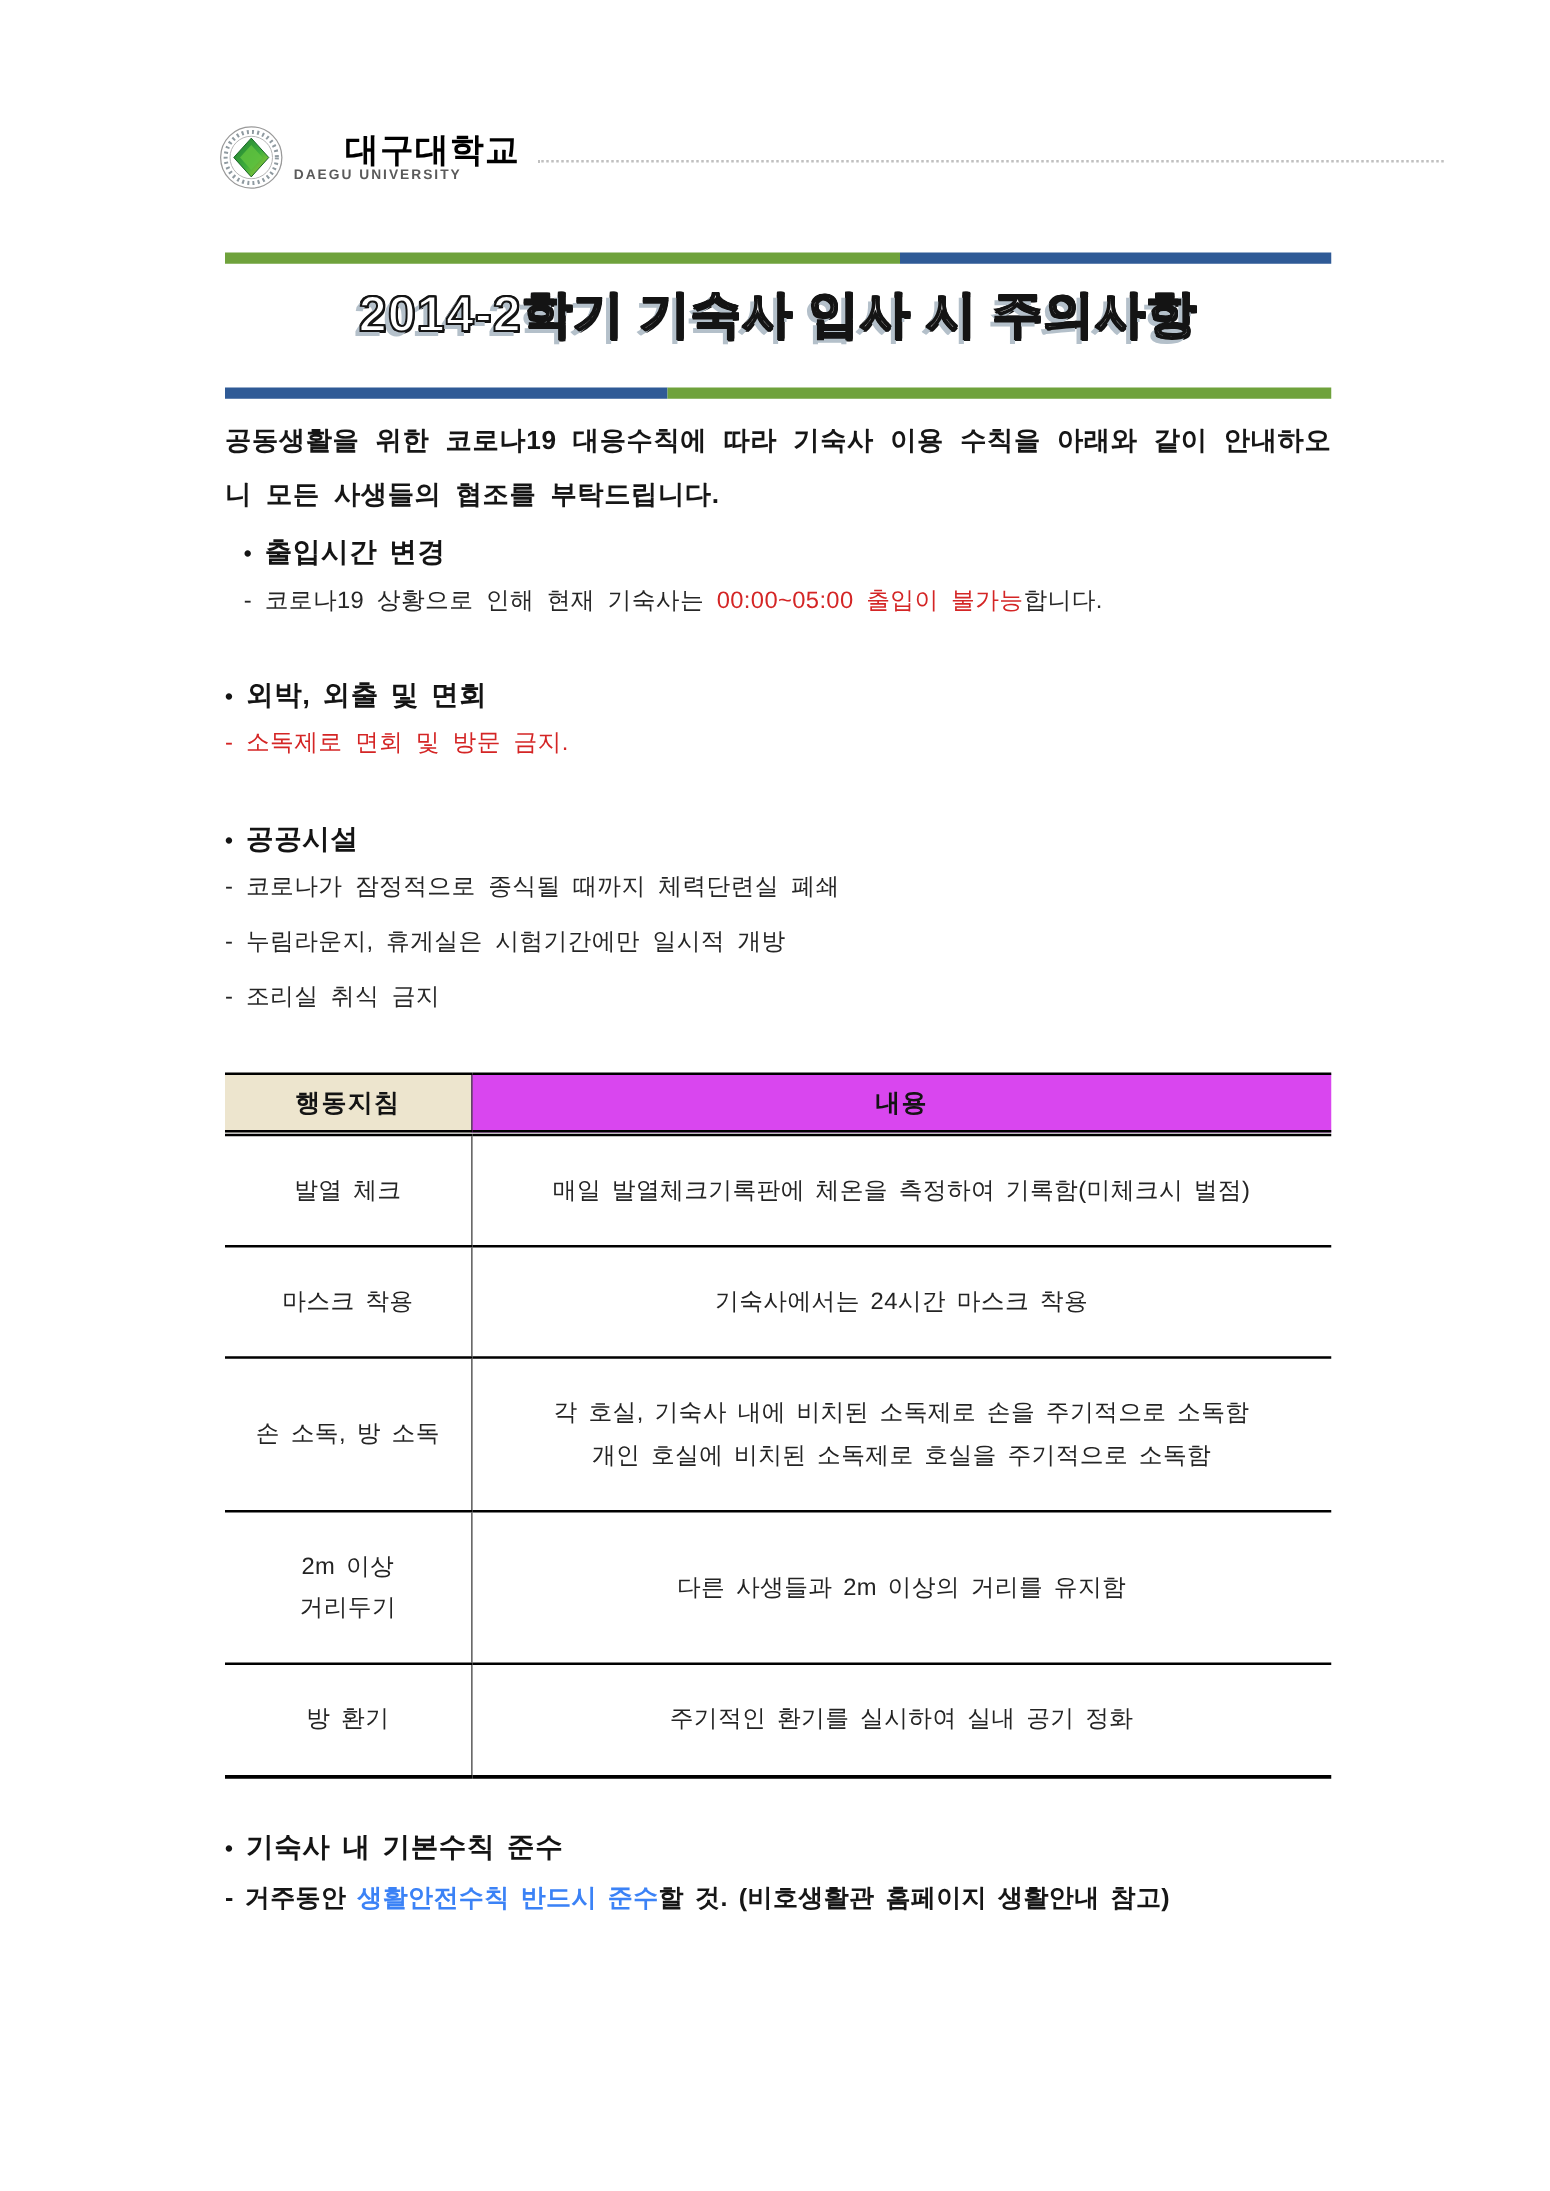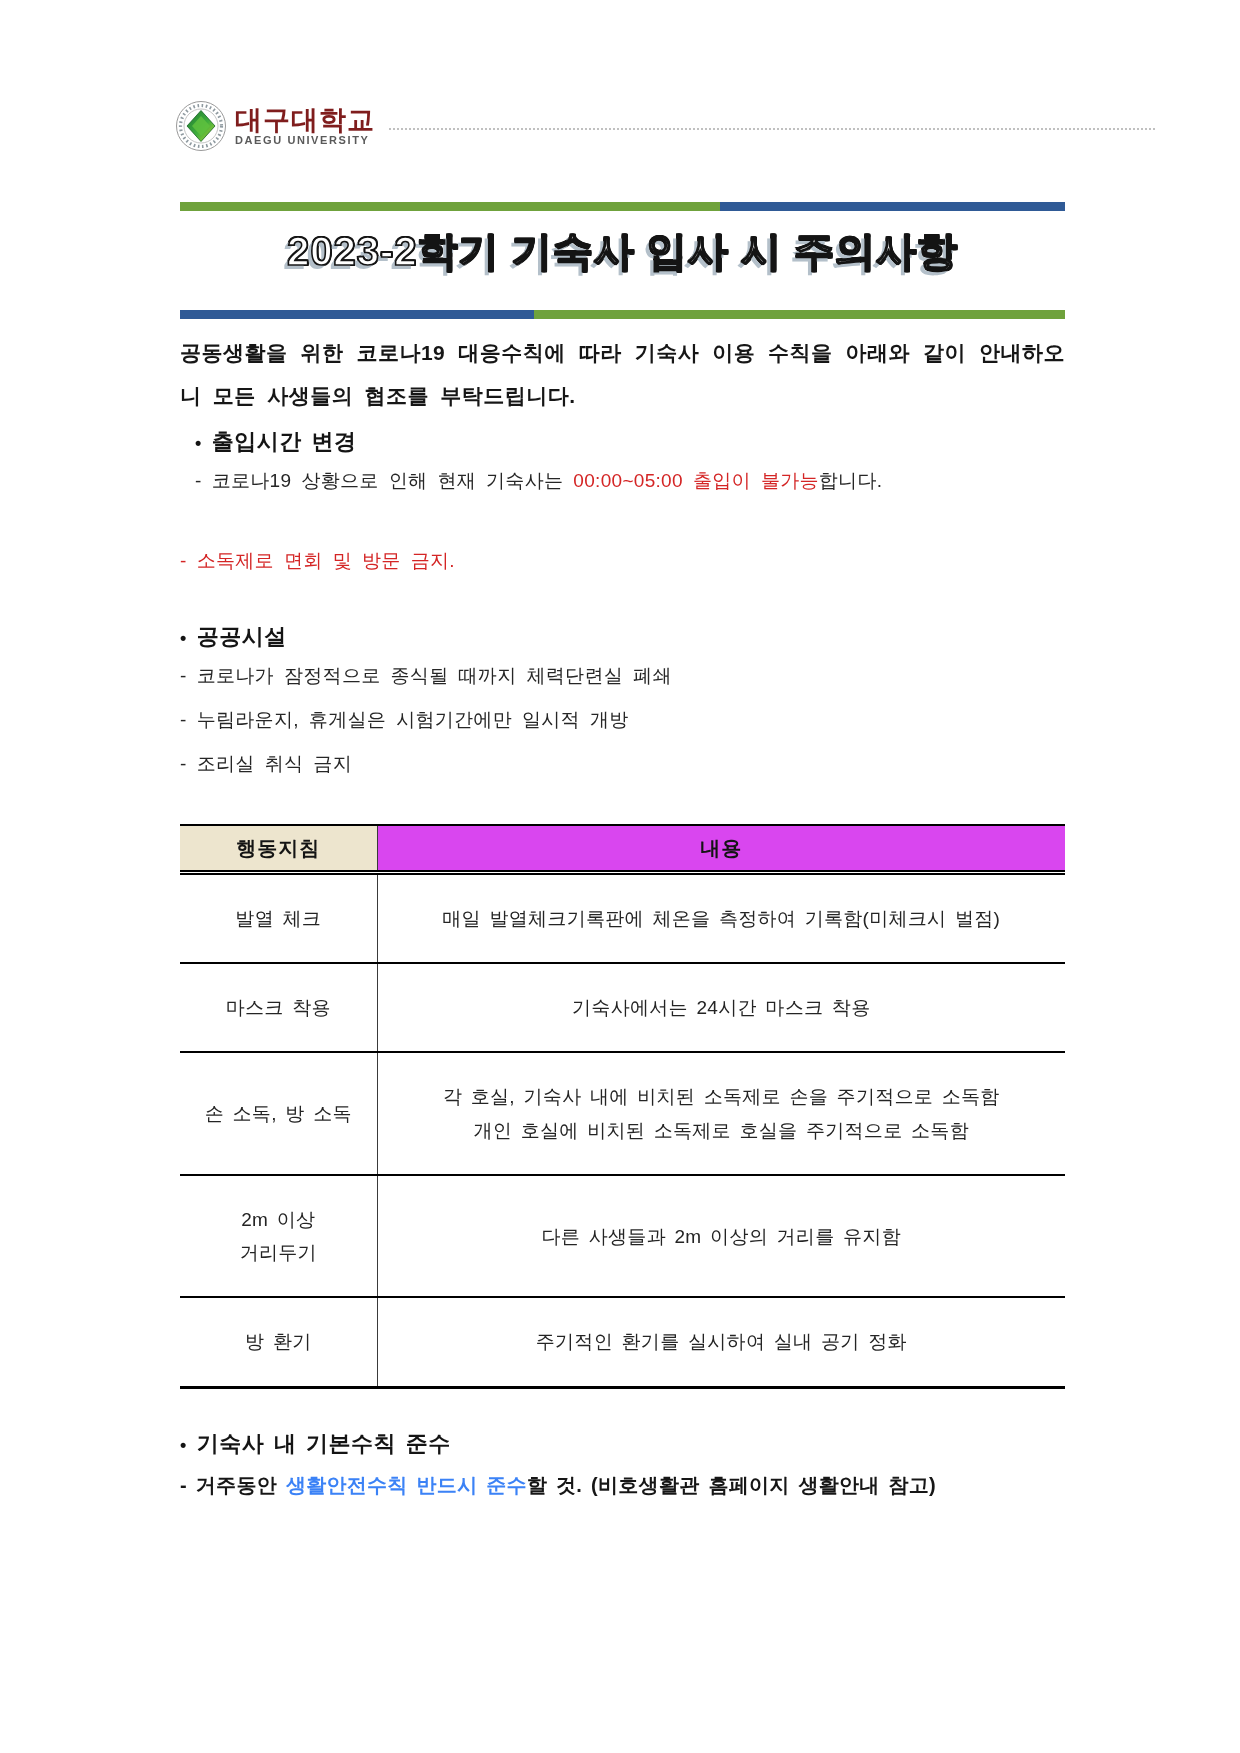--- a/index.html
+++ b/index.html
@@ -15,21 +15,21 @@
     overflow: hidden;
   }
   
   .logo-row {
     display: flex;
     align-items: center;
     padding: 100px 85px 0 175px;
   }
   .emblem { width: 52px; height: 52px; flex: 0 0 auto; }
   .logo-text { margin-left: 8px; flex: 0 0 auto; }
-  .logo-ko { font-size: 27px; font-weight: bold; color: #7f1d1d; letter-spacing: 1px; line-height: 1.05; }
+  .logo-ko { font-size: 27px; font-weight: bold; color: #000000; letter-spacing: 1px; line-height: 1.05; margin-left: 41px; }
   .logo-en { font-size: 11px; font-weight: bold; color: #5a5a5a; letter-spacing: 1.6px; }
   .dotted-rule { flex: 1 1 auto; border-top: 2px dotted #c0c0c0; margin-left: 14px; margin-top: 6px; }
   
   .bar { display: flex; height: 9px; width: 885px; margin-left: 180px; }
   .bar-1 { margin-top: 50px; }
   .bar-2 { margin-top: 31px; }
   .bar .seg { height: 100%; }
   
   .doc-title {
     width: 885px; margin-left: 180px; margin-top: 13px;
@@ -113,37 +113,38 @@
       <div class="logo-en">DAEGU UNIVERSITY</div>
     </div>
     <div class="dotted-rule"></div>
   </div>
 
   <div class="bar bar-1">
       <div class="seg" style="width: 61%; background: rgb(111, 162, 60);"></div>
       <div class="seg" style="width: 39%; background: rgb(47, 90, 150);"></div>
     </div>
 
-  <div class="doc-title">2023-2학기 기숙사 입사 시 주의사항</div>
+  <div class="doc-title">2014-2학기 기숙사 입사 시 주의사항</div>
 
   <div class="bar bar-2">
       <div class="seg" style="width: 40%; background: rgb(47, 90, 150);"></div>
       <div class="seg" style="width: 60%; background: rgb(111, 162, 60);"></div>
     </div>
 
   <div class="intro">공동생활을 위한 코로나19 대응수칙에 따라 기숙사 이용 수칙을 아래와 같이 안내하오니 모든 사생들의 협조를 부탁드립니다.</div>
 
   <div class="content">
 
     <div id="rule-sections">
         <div class="section first">
           <div class="sec-heading"><span class="bullet">•</span><span>출입시간 변경</span></div>
           <div class="sec-item"><span>- 코로나19 상황으로 인해 현재 기숙사는 </span><span style="color: rgb(212, 37, 37);">00:00~05:00 출입이 불가능</span><span>합니다.</span></div>
         </div>
         <div class="section">
+          <div class="sec-heading"><span class="bullet">•</span><span>외박, 외출 및 면회</span></div>
           <div class="sec-item"><span style="color: rgb(212, 37, 37);">- 소독제로 면회 및 방문 금지.</span></div>
         </div>
         <div class="section">
           <div class="sec-heading"><span class="bullet">•</span><span>공공시설</span></div>
           <div class="sec-item"><span>- 코로나가 잠정적으로 종식될 때까지 체력단련실 폐쇄</span></div>
           <div class="sec-item"><span>- 누림라운지, 휴게실은 시험기간에만 일시적 개방</span></div>
           <div class="sec-item"><span>- 조리실 취식 금지</span></div>
         </div>
       </div>
 

